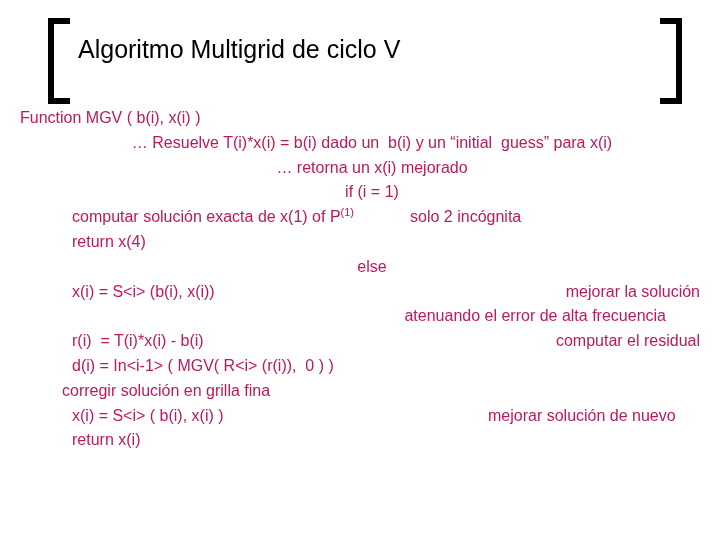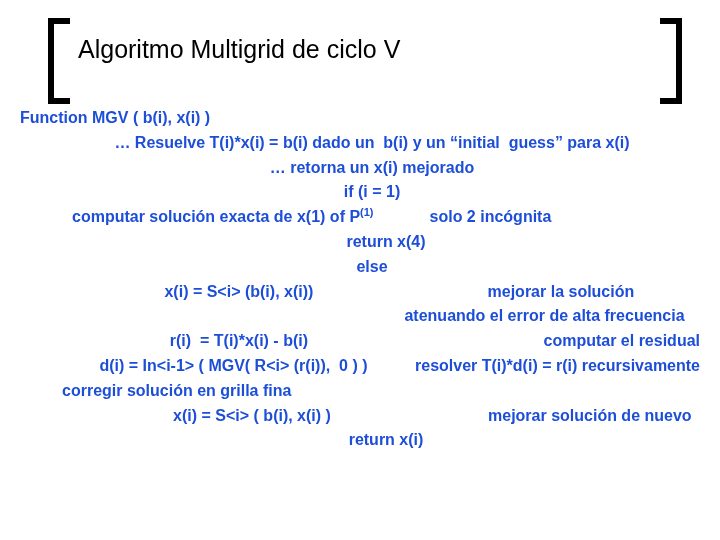--- a/index.html
+++ b/index.html
@@ -53,42 +53,41 @@
     line-height: 1.1;
     color: #000;
     padding-left: 28px;
     padding-top: 14px;
     font-weight: 400;
   }
   .body {
     margin: 10px 20px 0 20px;
     font-size: 16px;
     line-height: 1.55;
-    color: #1d4ed8;
-    font-weight: bold;
+    color: #be185d;
   }
   .body .row {
     white-space: pre;
   }
   .sup {
     font-size: 11px;
     vertical-align: super;
     line-height: 0;
   }
   .two-col {
     display: flex;
   }
   .two-col .left {
     white-space: pre;
   }
   .two-col .right {
     white-space: pre;
   }
   .ind1 { padding-left: 24px; text-align: center; }
-  .ind2 { padding-left: 52px; text-align: center; }
+  .ind2 { padding-left: 52px; }
   .colR1 { margin-left: 56px; }
   .colR-block { margin-left: 16px; text-align: left; }
 </style>
 </head>
 <body>
 
 <div class="slide">
 
   <div class="title-wrap">
     <div class="bracket left">
@@ -113,35 +112,34 @@
     <div class="two-col">
       <div class="left ind2"><span>computar solución exacta de x(1) of P</span><span class="sup">(1)</span></div>
       <div class="right colR1">solo 2 incógnita</div>
     </div>
 
     <div class="row ind2">return x(4)</div>
     <div class="row ind1">else</div>
 
     <div class="two-col">
       <div class="left ind2" style="width:360px">x(i) = S&lt;i&gt; (b(i), x(i))</div>
-      <div class="right colR-block" style="width:300px;text-align:center">mejorar la solución</div>
+      <div class="right colR-block" style="width:300px;text-align:right">mejorar la solución</div>
     </div>
     <div class="two-col">
       <div class="left ind2" style="width:360px"></div>
       <div class="right colR-block" style="width:320px;text-align:left;margin-left:0">atenuando el error de alta frecuencia</div>
     </div>
 
     <div class="two-col">
       <div class="left ind2" style="width:360px">r(i)  = T(i)*x(i) - b(i)</div>
       <div class="right colR-block" style="width:300px;text-align:right">computar el residual</div>
     </div>
 
     <div class="two-col">
       <div class="left ind2" style="width:330px">d(i) = In&lt;i-1&gt; ( MGV( R&lt;i&gt; (r(i)),  0 ) )</div>
-      <div class="right" style="margin-left:20px">resolver T(i)*d(i) = r(i) recursivamente</div>
     </div>
 
     <div class="two-col">
       <div class="right" style="margin-left:42px">corregir solución en grilla fina</div>
     </div>
 
     <div class="two-col">
       <div class="left ind2" style="width:360px">x(i) = S&lt;i&gt; ( b(i), x(i) )</div>
       <div class="right" style="margin-left:56px">mejorar solución de nuevo</div>
     </div>

